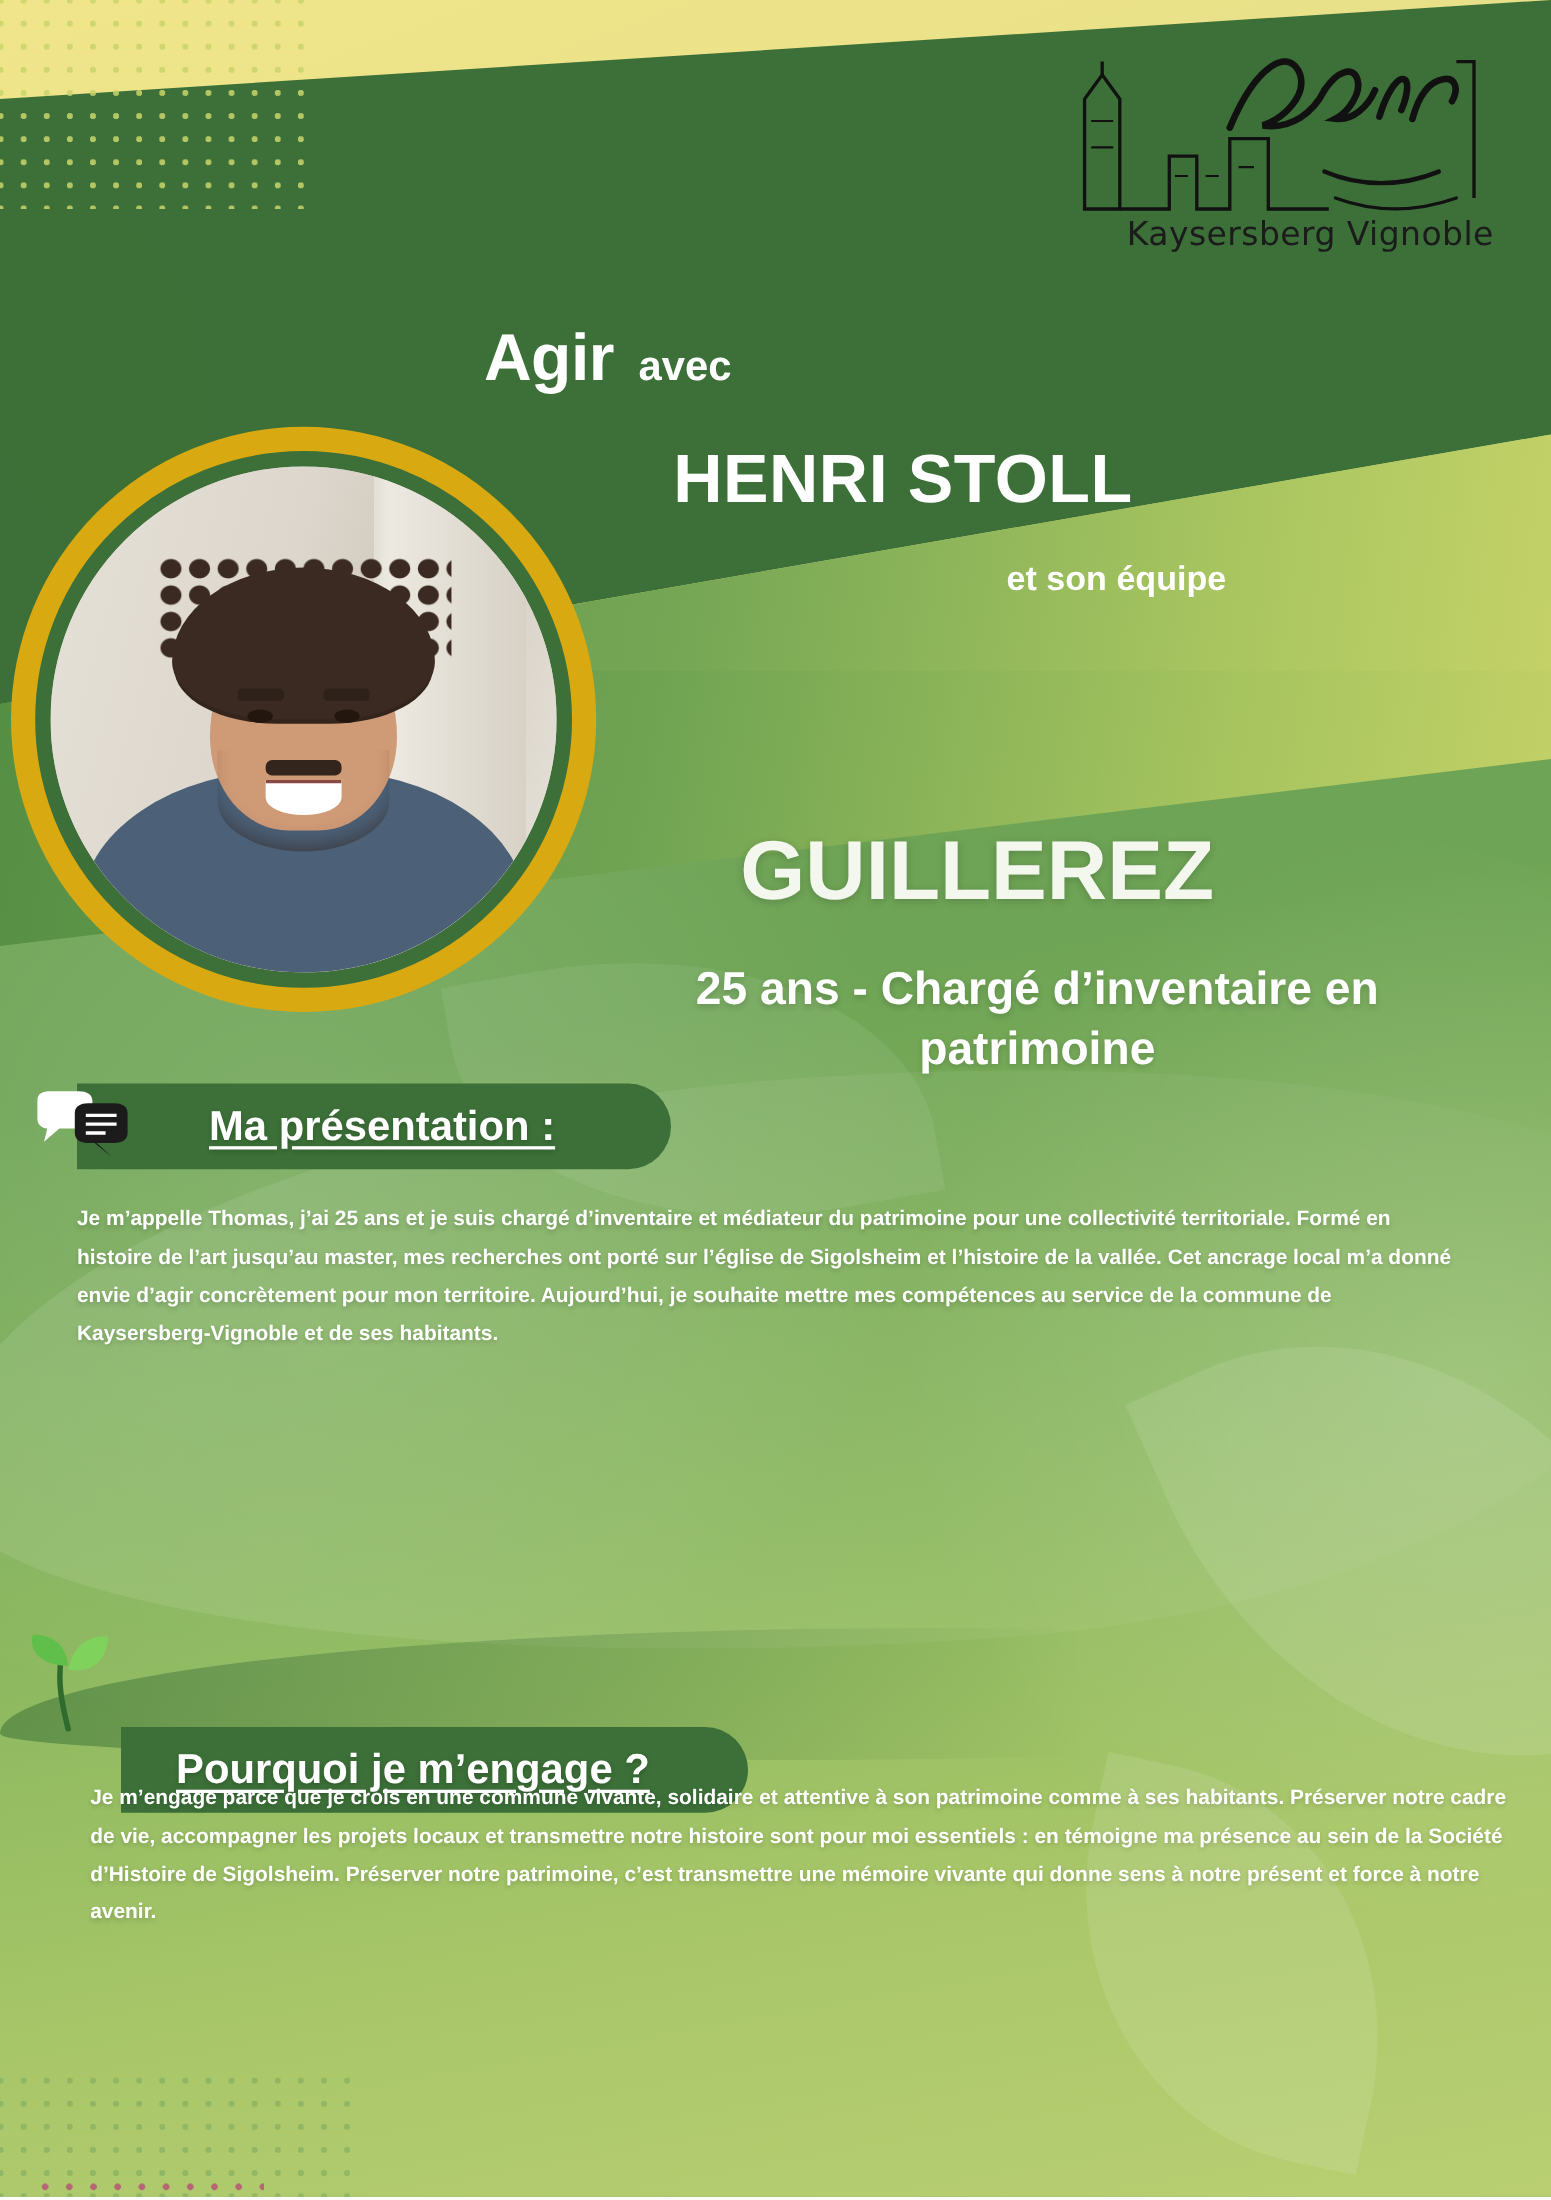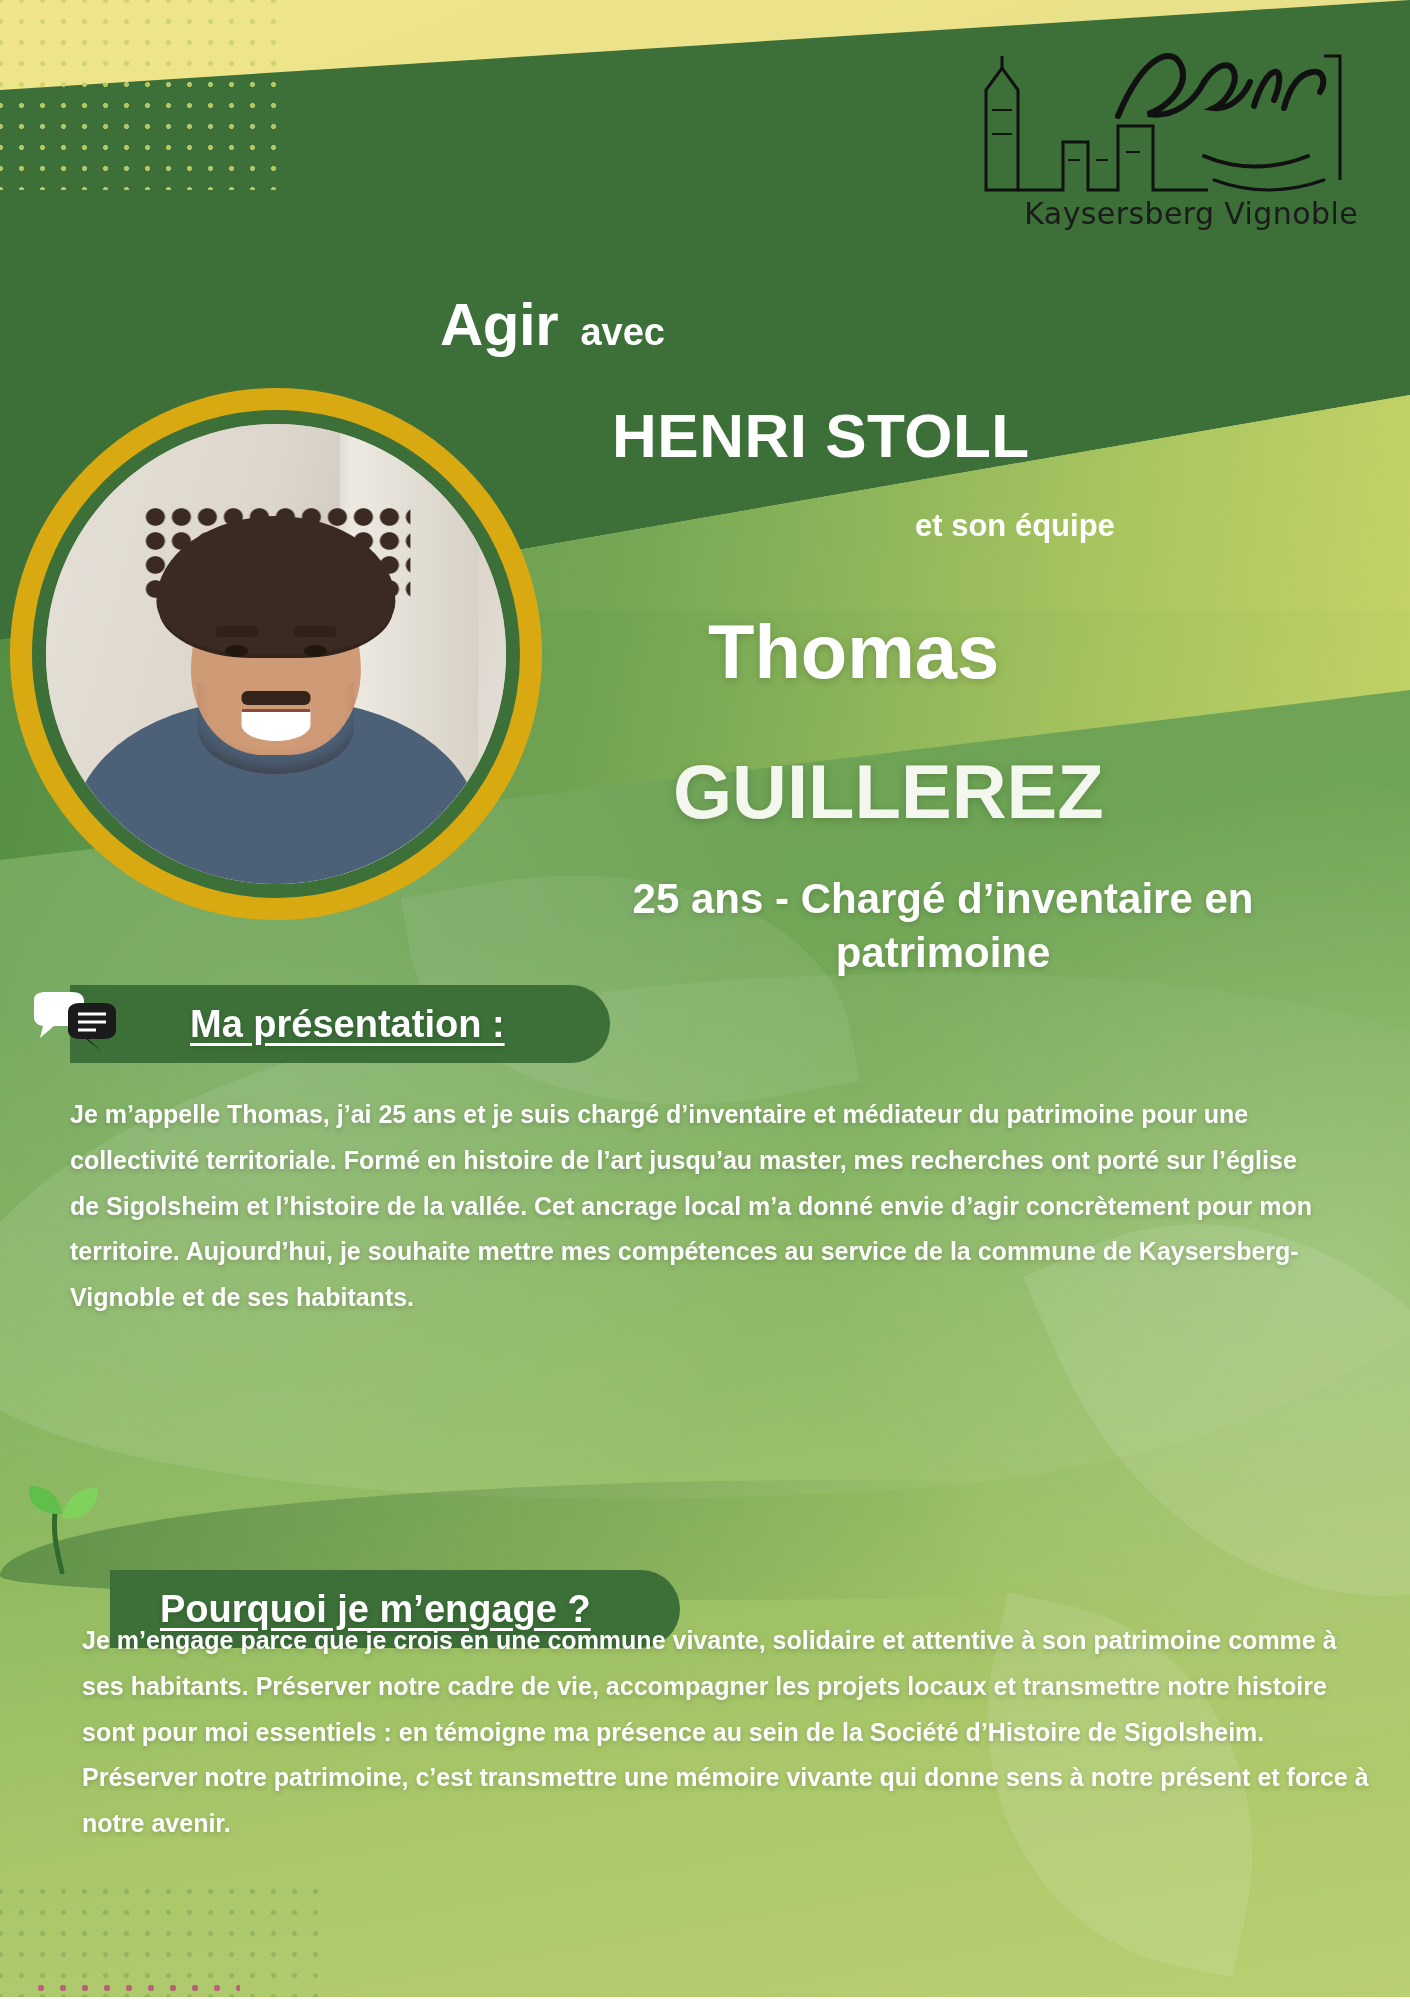--- a/index.html
+++ b/index.html
@@ -190,21 +190,21 @@
     position: absolute;
     display: block;
   }
   .icon-bubble { left: 28px; top: 990px; width: 92px; height: 70px; }
   .icon-leaf { left: 22px; top: 1484px; width: 80px; height: 90px; }
 
   
   .para {
     position: absolute;
     color: #fff;
-    font-size: 25px;
+    font-size: 19px;
     font-weight: bold;
     line-height: 1.83;
     text-shadow: 0 2px 5px rgba(0,0,0,.18);
   }
   .para-1 { left: 70px; top: 1092px; width: 1255px; }
   .para-2 { left: 70px; top: 1618px; width: 1290px; margin-left: 12px; }
 </style>
 </head>
 <body>
 
@@ -244,21 +244,20 @@
     </svg>
   </div>
   <div class="logo-sub">Kaysersberg Vignoble</div>
 
   <div class="agir-line">
     <span class="agir-word">Agir</span>
     <span class="agir-avec">avec</span>
   </div>
   <div class="name-main">HENRI STOLL</div>
   <div class="team-line">et son équipe</div>
-  <div class="cand-first">Thomas</div>
   <div class="cand-last">GUILLEREZ</div>
   <div class="cand-role">25 ans - Chargé d’inventaire en patrimoine</div>
 
   <div class="portrait-ring">
     <div class="portrait-inner">
       <div class="pt-wall"></div>
       <div class="pt-door"></div>
       <div class="pt-body"></div>
       <div class="pt-collar"></div>
       <div class="pt-neck"></div>

